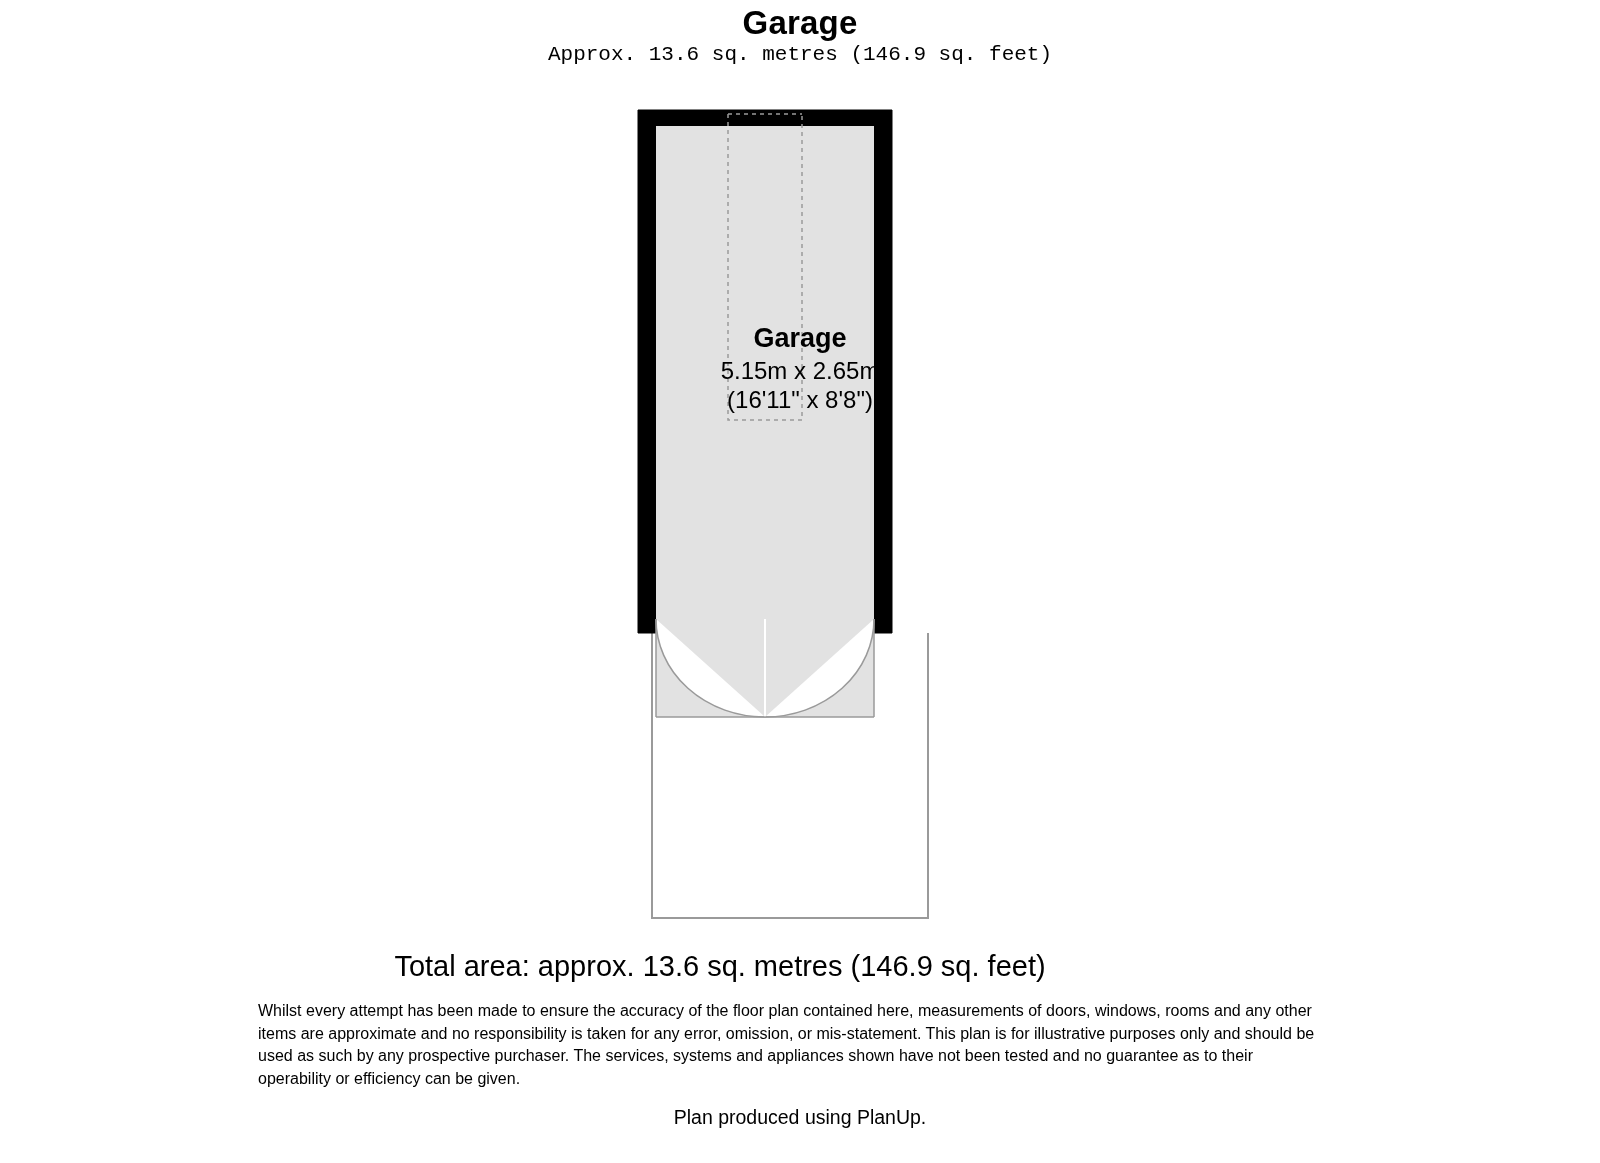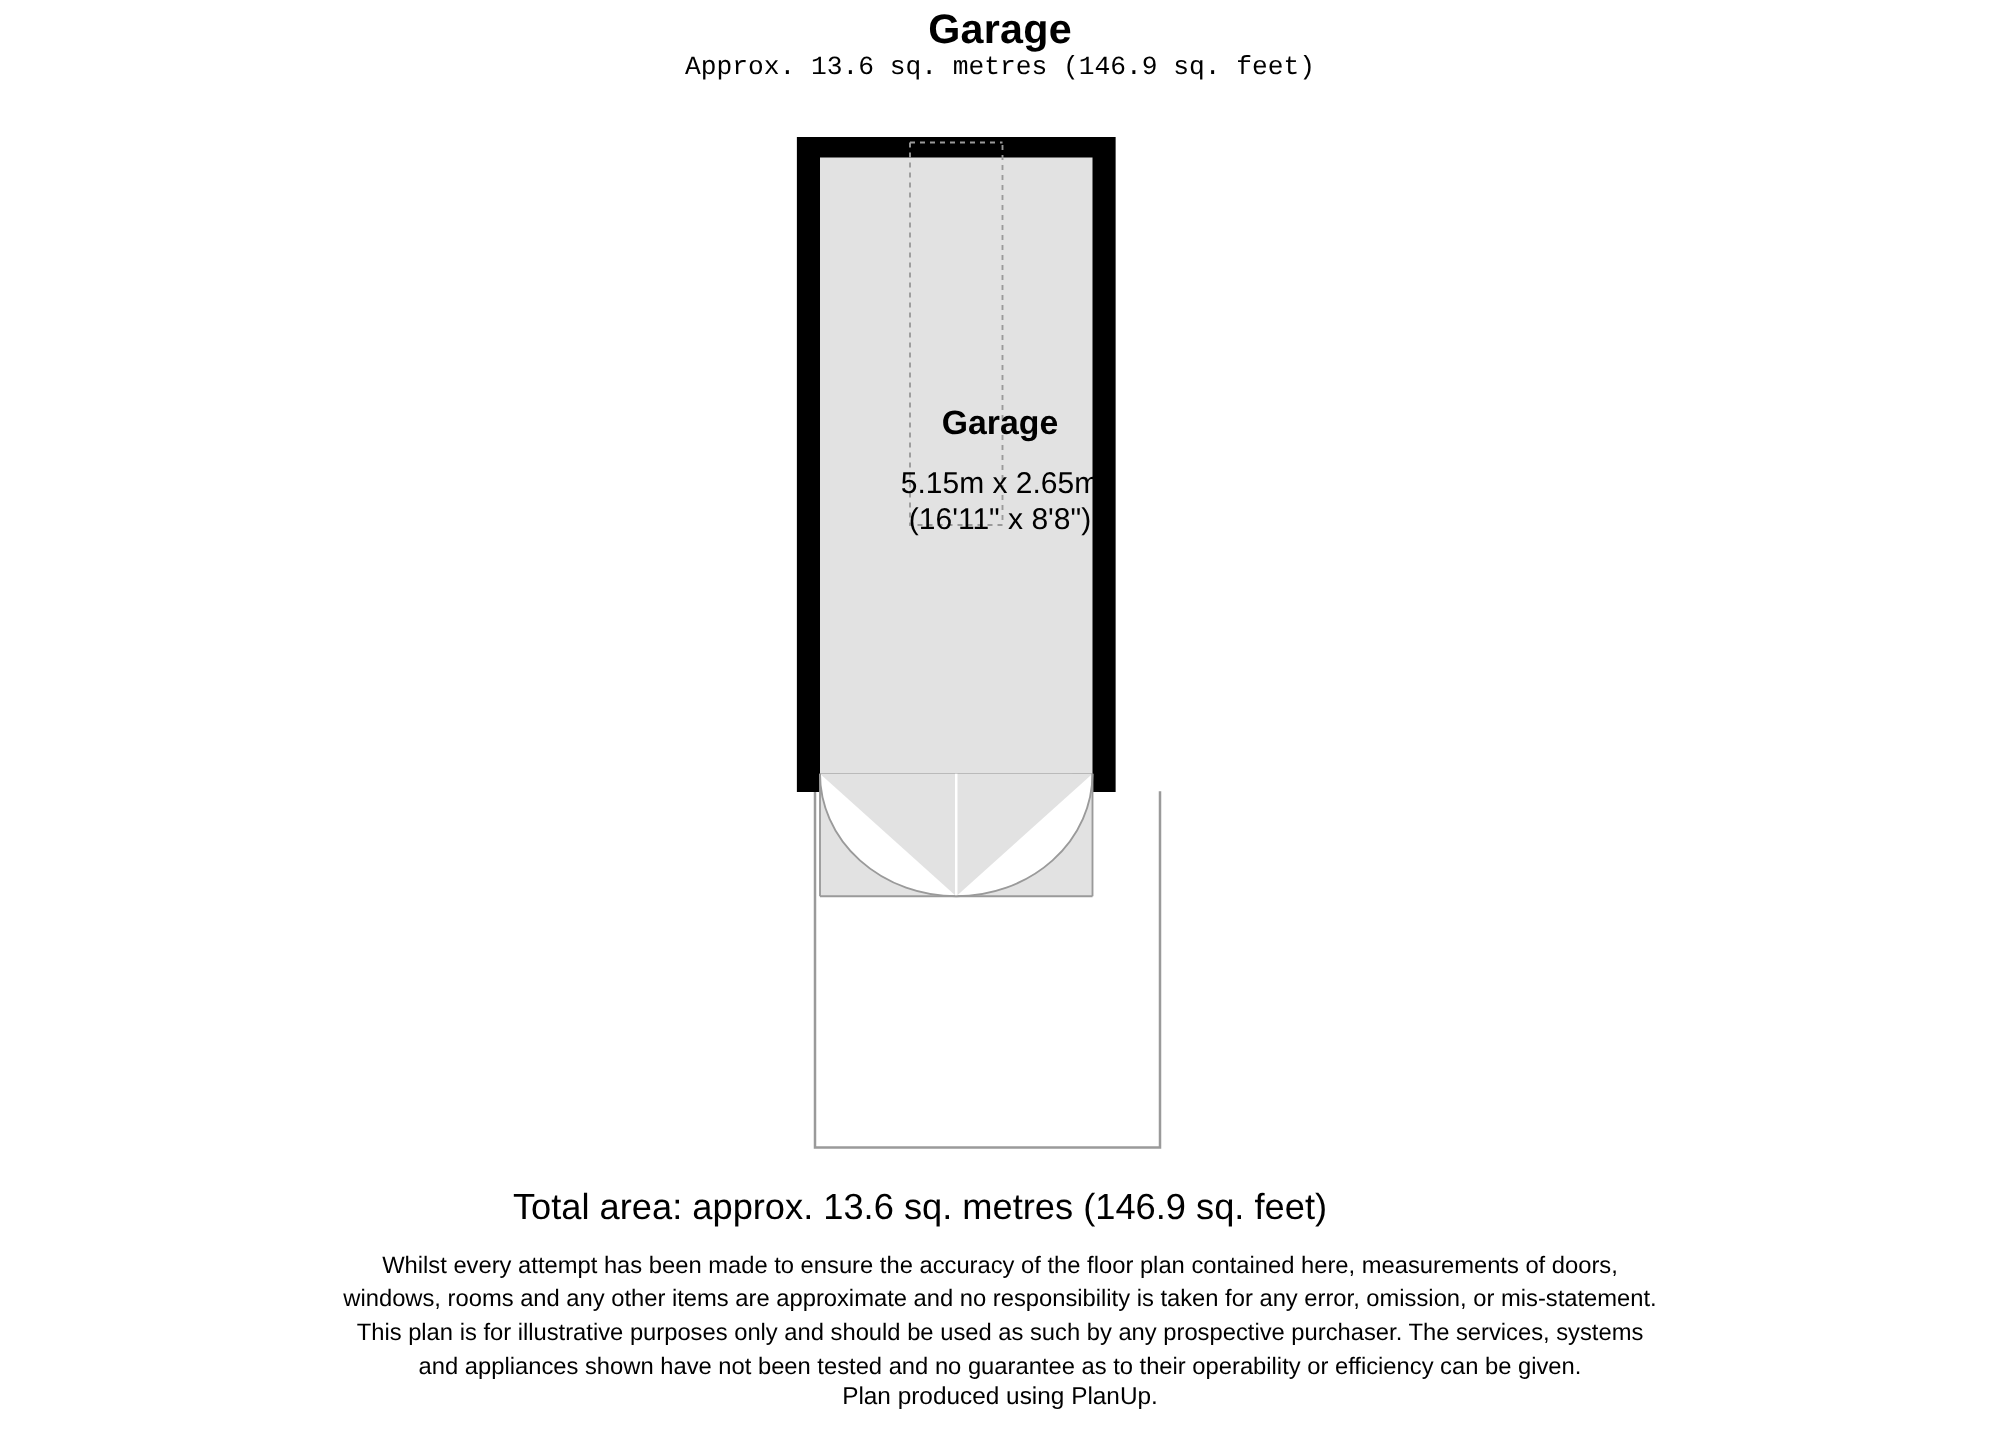--- a/index.html
+++ b/index.html
@@ -65,21 +65,21 @@
     line-height: 1.18;
   }
   .room-label .room-name {
     font-size: 27px;
     font-weight: bold;
     display: block;
   }
   .room-label .room-dim-m {
     font-size: 24px;
     display: block;
-    margin-top: 18px;
+    margin-top: 2px;
   }
   .room-label .room-dim-ft {
     font-size: 24px;
     display: block;
     margin-top: 1px;
   }
 
   .hardstanding-label {
     position: absolute;
     left: 620px;
@@ -91,29 +91,28 @@
   }
 
   
   .total-area {
     position: absolute;
     left: 0;
     top: 950px;
     width: 1440px;
     text-align: center;
     font-size: 29px;
-    padding-left: 16px;
   }
   .disclaimer {
     position: absolute;
-    left: 270px;
+    left: 258px;
     top: 1000px;
     width: 1060px;
-    text-align: center;
-    font-size: 19px;
+    text-align: left;
+    font-size: 16px;
     line-height: 1.42;
   }
   .producer {
     position: absolute;
     left: 0;
     top: 1106px;
     width: 1600px;
     text-align: center;
     font-size: 19.5px;
   }

